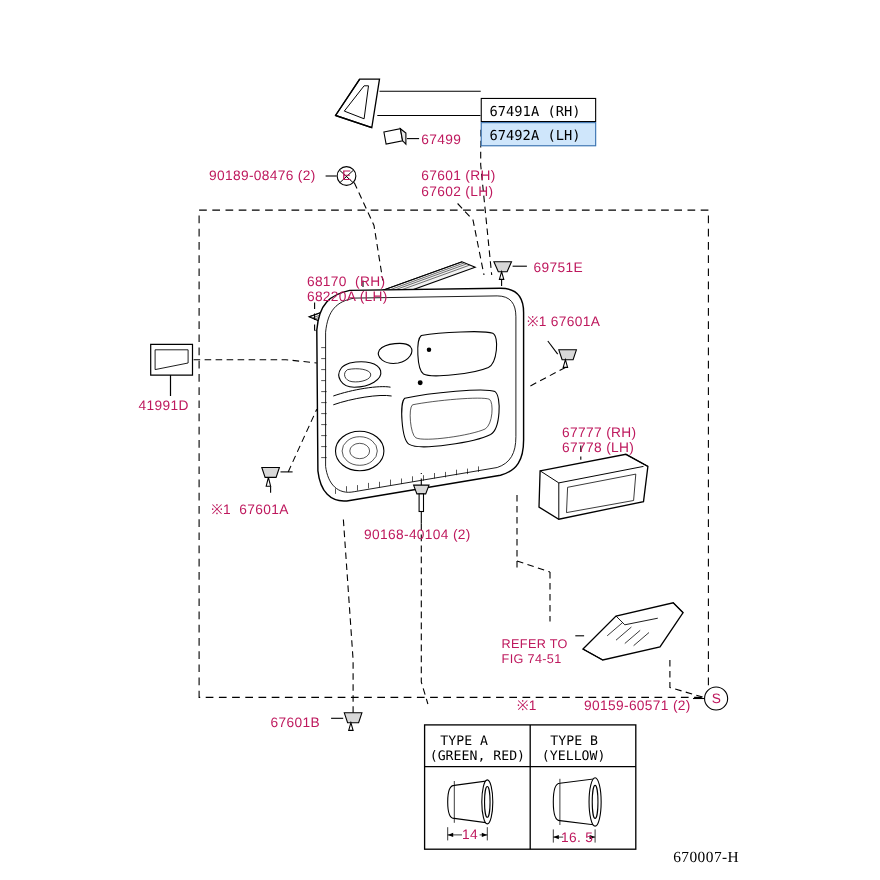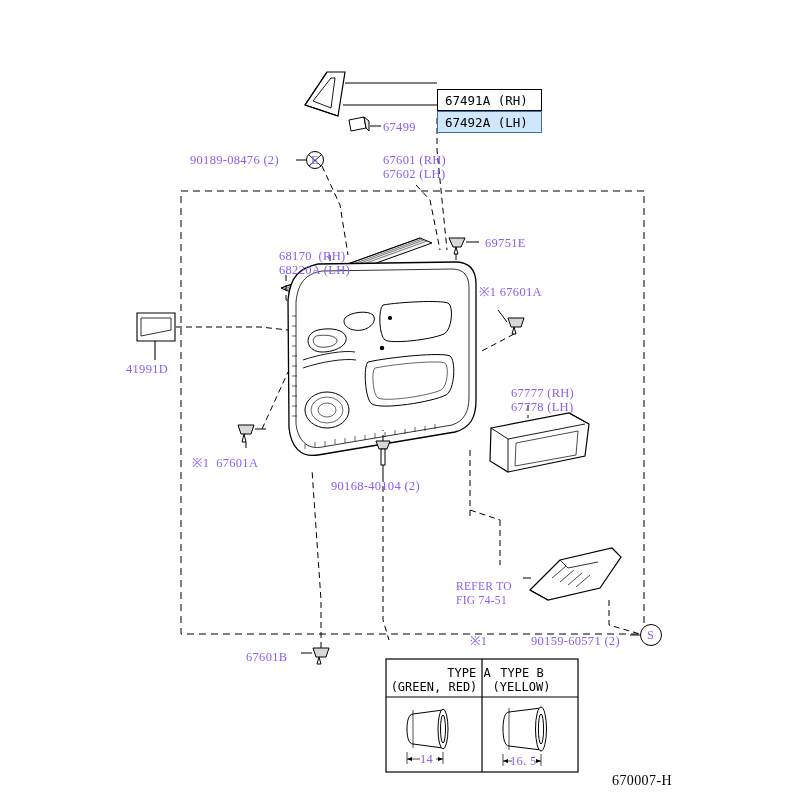--- a/index.html
+++ b/index.html
@@ -23,25 +23,25 @@
   }
   svg#diagram {
     position: absolute;
     left: 0;
     top: 0;
     width: 800px;
     height: 800px;
   }
   .lbl {
     position: absolute;
-    font-family: Liberation Serif, serif;
+    font-family: Liberation Sans, sans-serif;
     font-size: 12.5px;
     letter-spacing: 0.3px;
     white-space: pre;
-    color: #8b5cf6;
+    color: #be185d;
     line-height: 14px;
   }
   .lbl.sm {
     font-size: 11.5px;
   }
   .callout-box {
     position: absolute;
     border: 1.3px solid #000;
     background: #ffffff;
     box-sizing: border-box;
@@ -337,21 +337,21 @@
 
   <div class="lbl" style="left:470px; top:634px;">※1</div>
 
   <div class="lbl" style="left:531px; top:634px;">90159-60571 (2)</div>
 
   <div class="lbl" style="left:246px; top:650px;">67601B</div>
 
   <div class="lbl" style="left:647px; top:628px;">S</div>
   <div class="lbl" style="left:311px; top:153px;">E</div>
 
-  <div class="typecell-title" style="left:386px; top:666px; width:72px;padding-left:47px;">TYPE A</div>
+  <div class="typecell-title" style="left:386px; top:666px; width:72px;">TYPE A</div>
   <div class="typecell-title" style="left:386px; top:680px; width:96px;">(GREEN, RED)</div>
   <div class="typecell-title" style="left:482px; top:666px; width:80px;">TYPE B</div>
   <div class="typecell-title" style="left:482px; top:680px; width:79px;">(YELLOW)</div>
 
   <div class="lbl" style="left:420px; top:752px;">14</div>
   <div class="lbl" style="left:510px; top:754px;">16. 5</div>
 
   <div class="code-br" style="left:612px; top:773px;">670007-H</div>
 
 </div>

